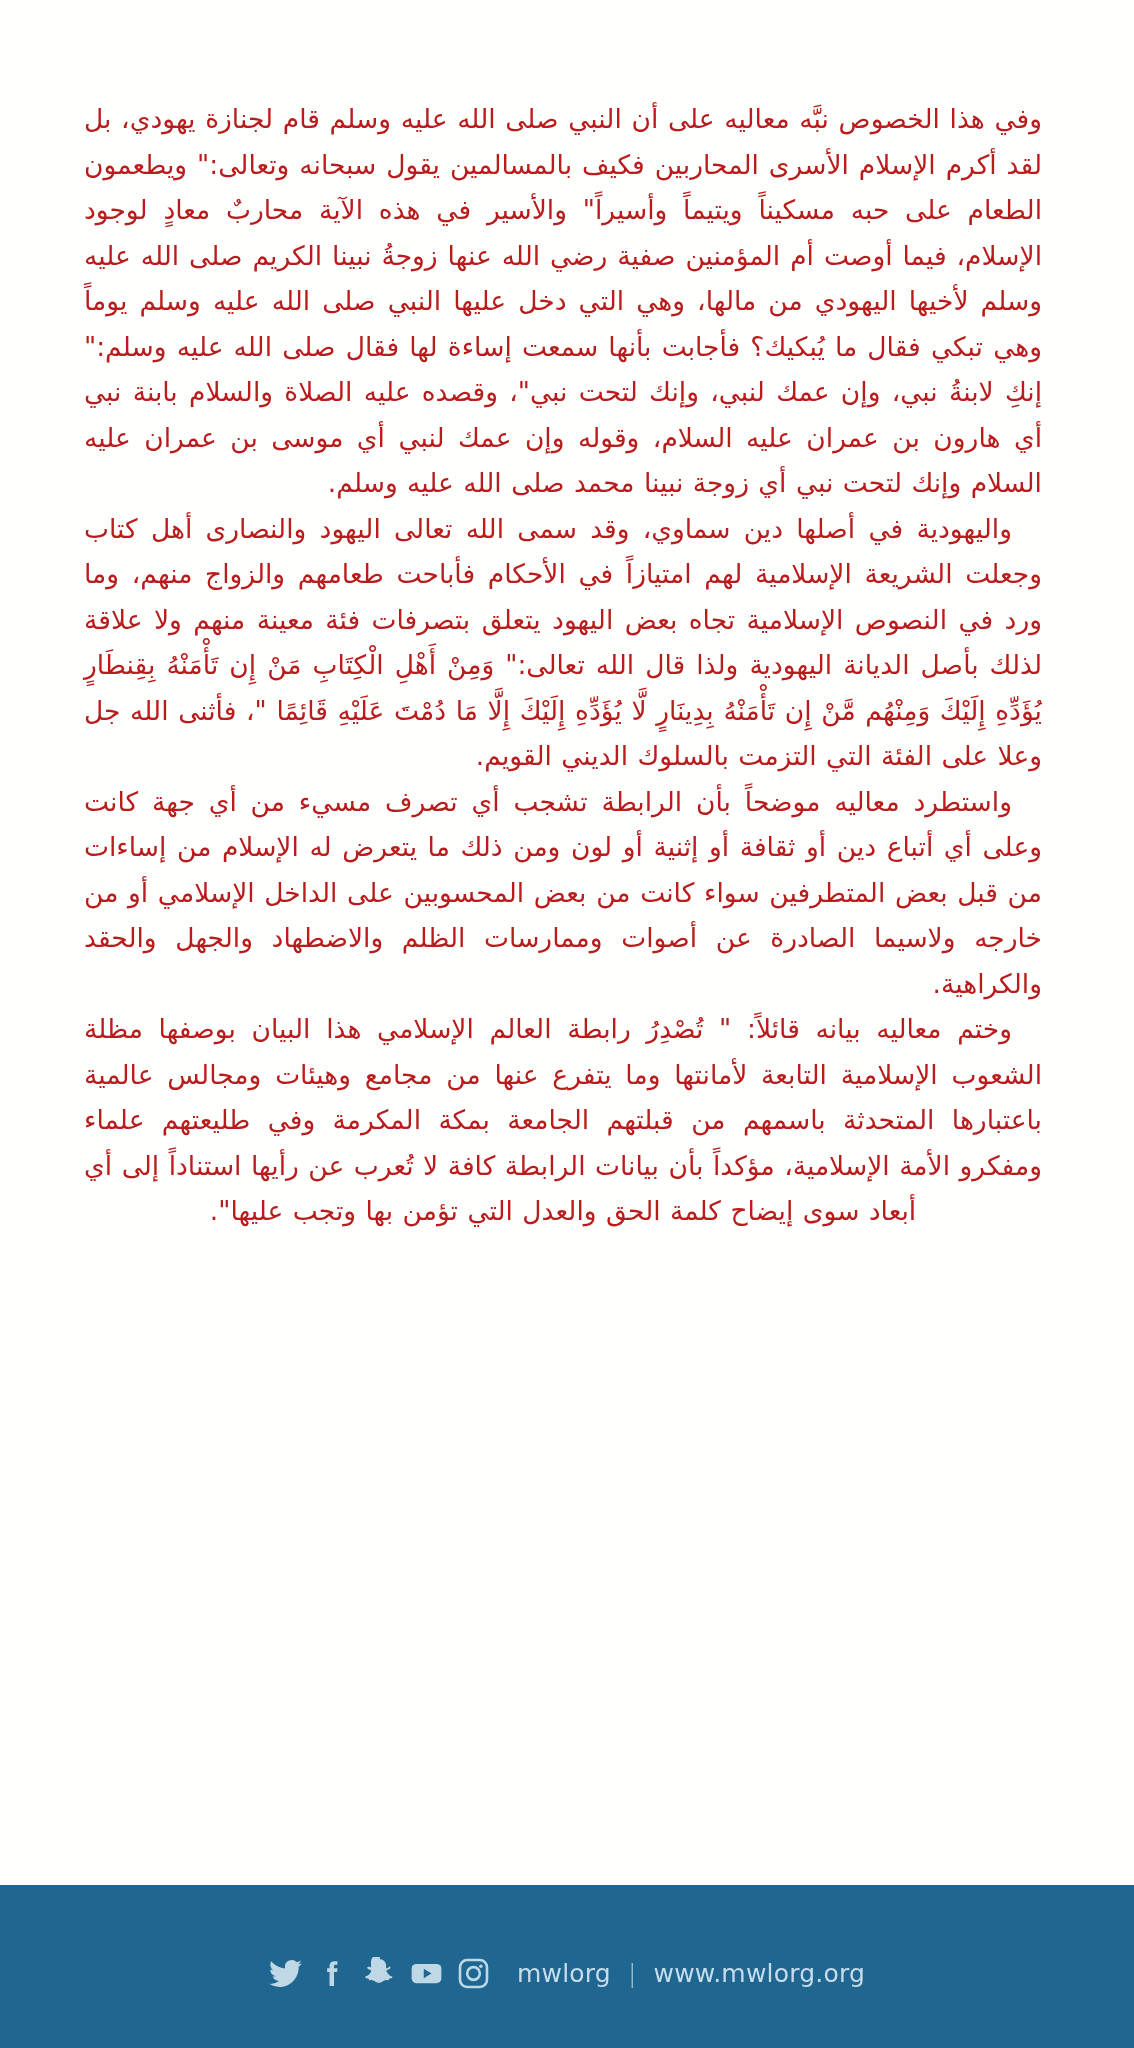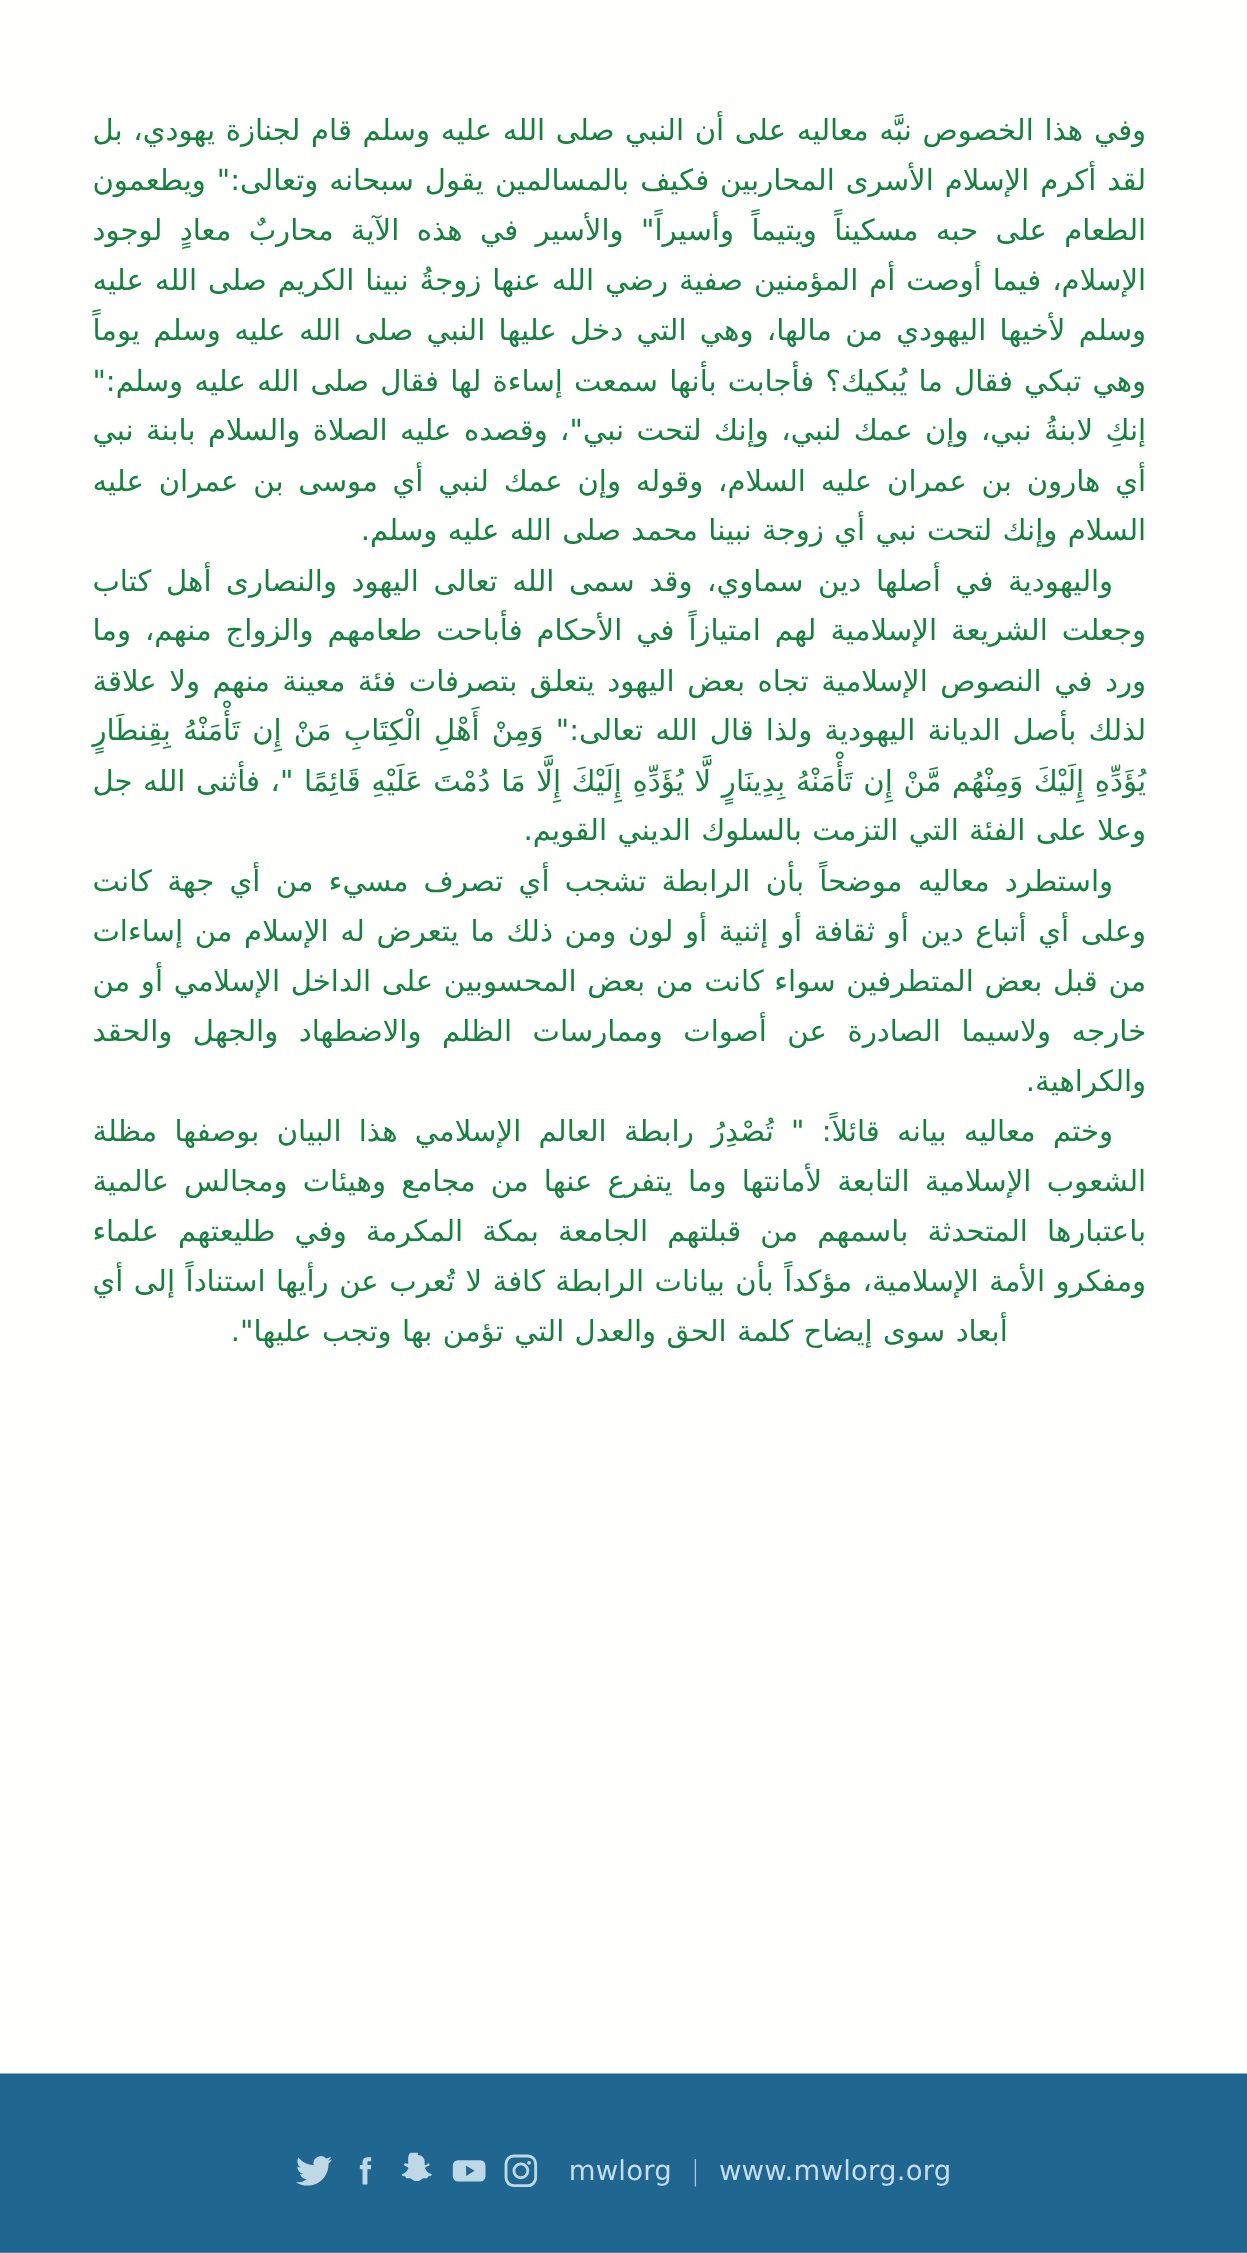--- a/index.html
+++ b/index.html
@@ -28,21 +28,21 @@
 
   .doc-body {
     flex: 1 1 auto;
     padding: 96px 92px 0 84px;
   }
 
   .para {
     direction: rtl;
     text-align: justify;
     text-align-last: right;
-    color: #15803d;
+    color: #b91c1c;
     font-family: "DejaVu Sans", sans-serif;
     font-size: 26.5px;
     line-height: 45.5px;
     letter-spacing: 0px;
     word-spacing: 1px;
     font-weight: 400;
     text-justify: inter-word;
     margin: 0;
   }
 

